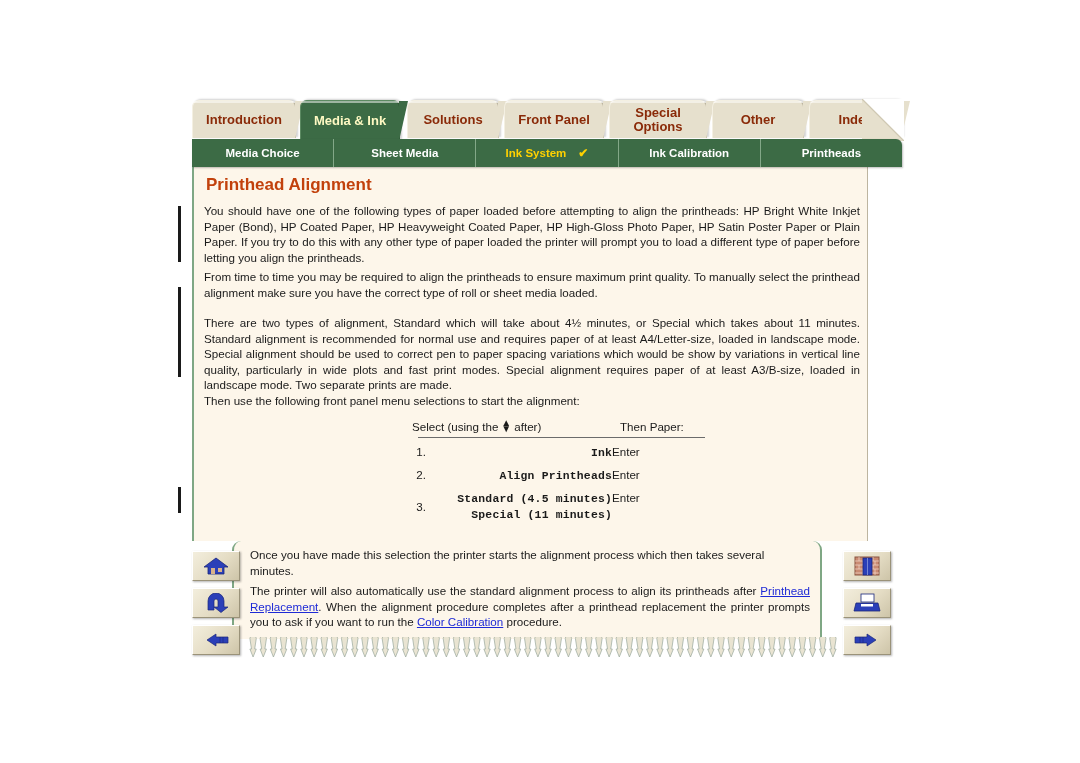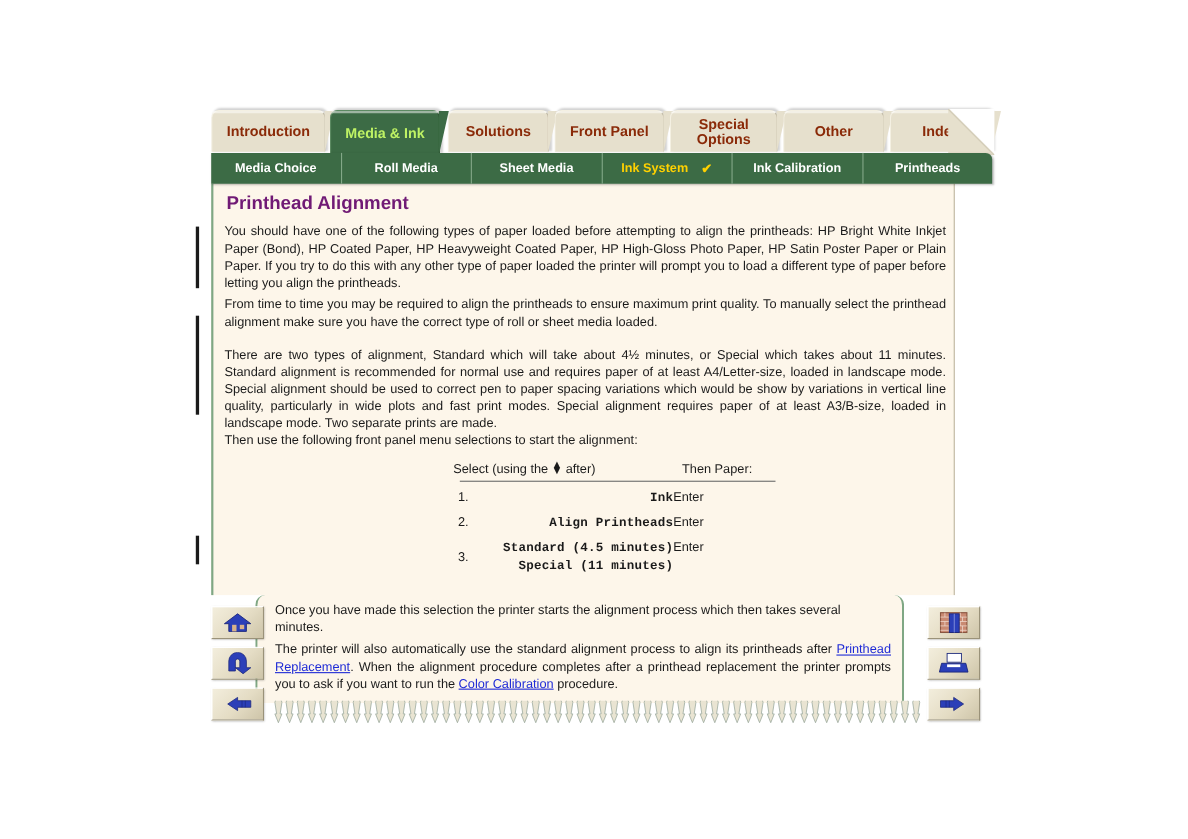--- a/index.html
+++ b/index.html
@@ -44,21 +44,21 @@
     font-size: 13px;
     font-weight: bold;
     line-height: 1.05;
     box-shadow: 2px -1px 2px rgba(0,0,0,0.18);
     transform: skewX(0deg);
     cursor: pointer;
   }
   .tab .tab-inner { padding: 0 4px; }
   .tab.active {
     background: #3c6b45;
-    color: #bef264;
+    color: #fef9c3;
     border-right: 1px solid #2b512f;
     border-top: 1px solid #5c8a62;
     border-left: 1px solid #5c8a62;
     z-index: 6;
     height: 40px;
   }
   
   .tab::after {
     content: "";
     position: absolute;
@@ -154,21 +154,21 @@
     background: linear-gradient(225deg, #ffffff 0%, #ffffff 48%, #cfc8b2 50%, #e6e0cd 52%, #e6e0cd 100%);
     z-index: 3;
   }
 
   .page-title {
     position: absolute;
     left: 12px;
     top: 8px;
     font-size: 17px;
     font-weight: bold;
-    color: #701a75;
+    color: #c2410c;
   }
 
   .para {
     position: absolute;
     left: 10px;
     width: 656px;
     font-size: 11.6px;
     line-height: 15.6px;
     color: #1a1a1a;
     text-align: justify;
@@ -299,23 +299,20 @@
     </div>
 
     <div class="tab" style="left:617px; width:93px;">
       <span class="tab-inner">Index</span>
     </div>
   </div>
 
   <div id="subnav">
     <div class="subnav-item">
       <span>Media Choice</span>
-    </div>
-    <div class="subnav-item">
-      <span>Roll Media</span>
     </div>
     <div class="subnav-item">
       <span>Sheet Media</span>
     </div>
     <div class="subnav-item active">
       <span>Ink System</span>
       <span class="subnav-check">✔</span>
     </div>
     <div class="subnav-item">
       <span>Ink Calibration</span>

